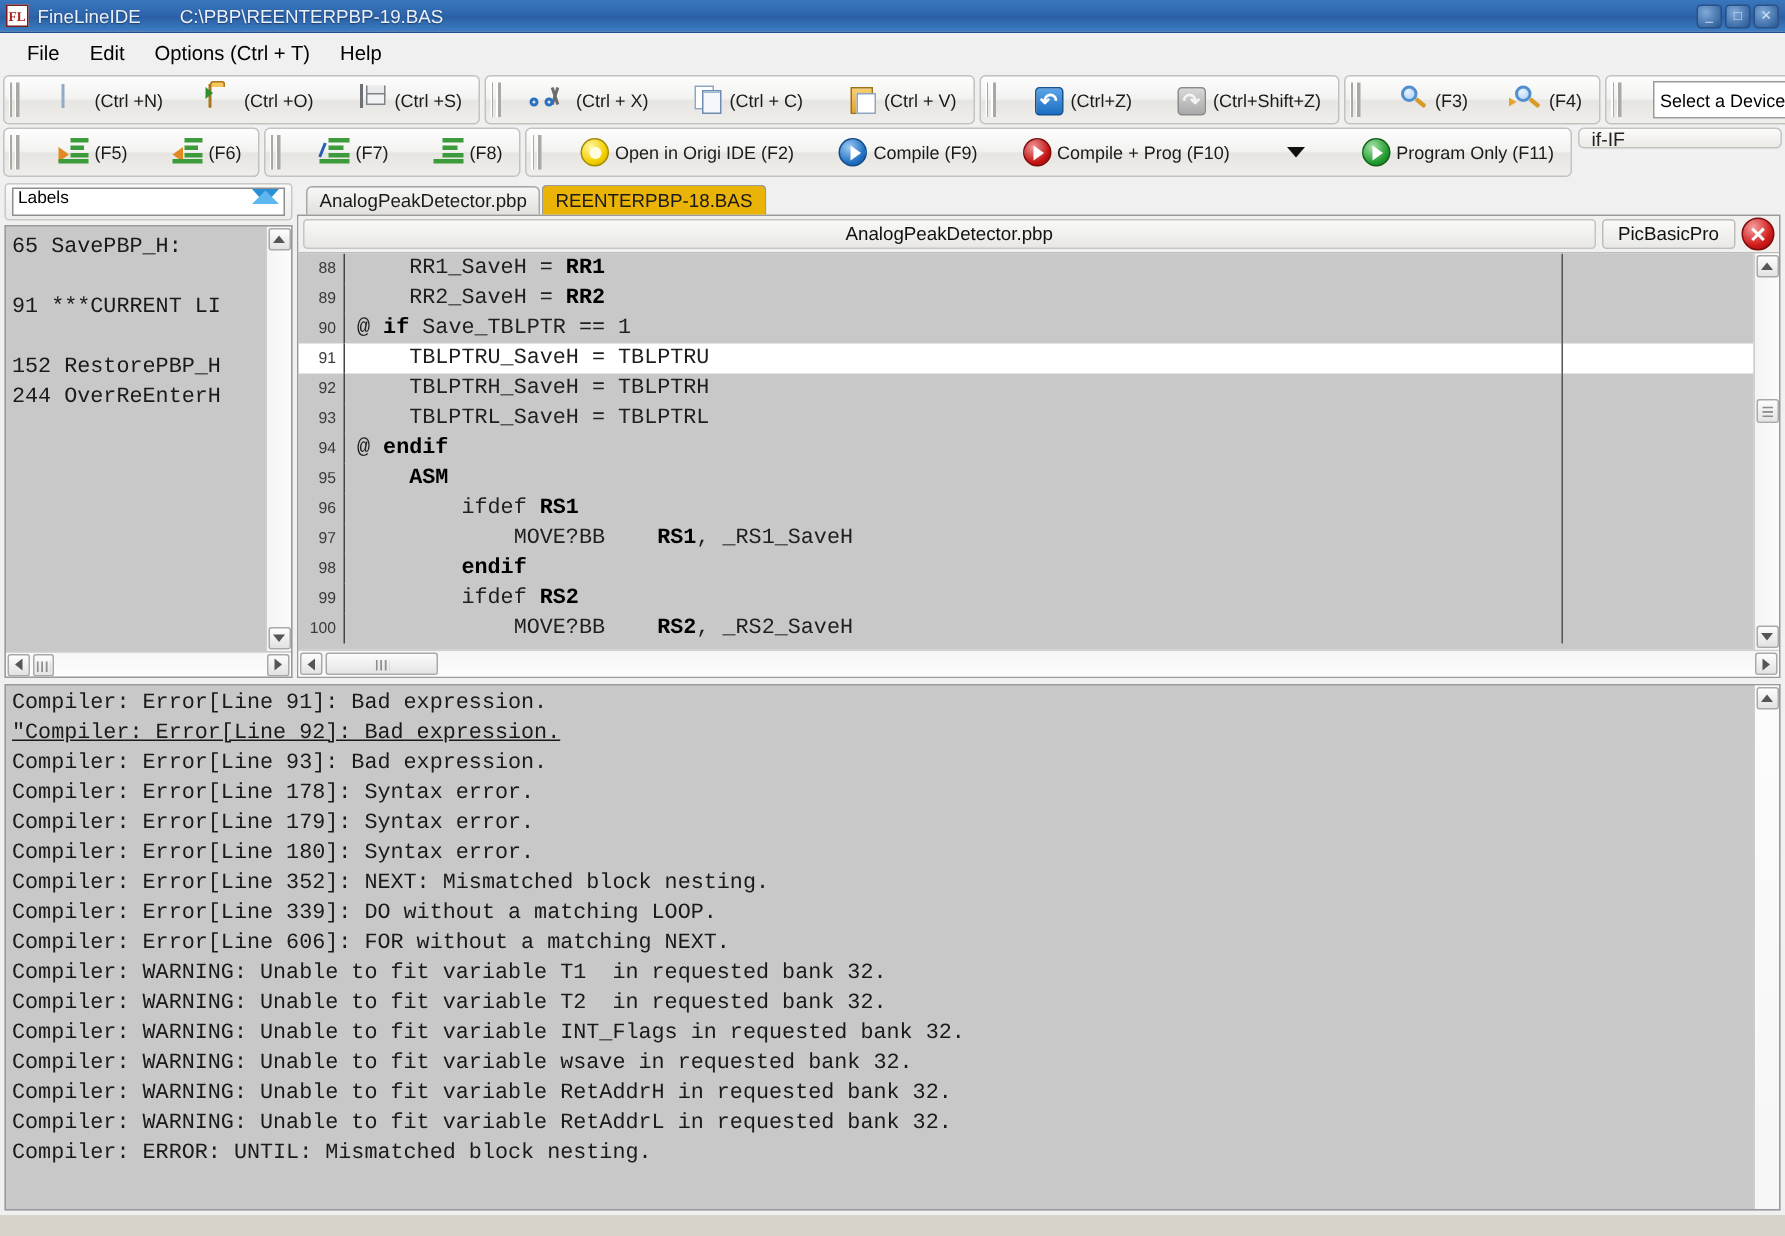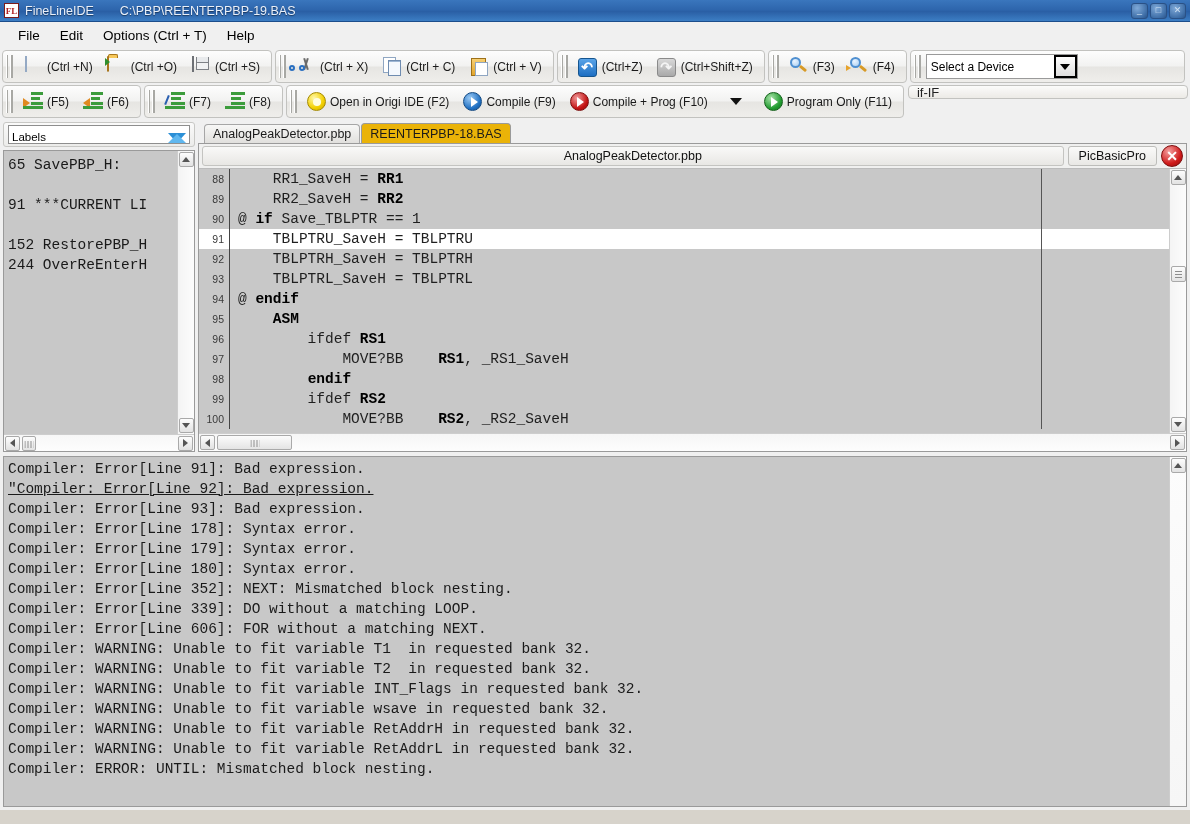--- a/index.html
+++ b/index.html
@@ -83,20 +83,21 @@
     margin-bottom: 2px;
   }
   .tb-group {
     display: flex; align-items: center;
     border: 1px solid #c2c2bf;
     border-radius: 4px;
     background: linear-gradient(to bottom, #fdfdfd 0%, #f2f2f1 48%, #e6e5e2 52%, #efeeeb 100%);
     margin-right: 3px;
     padding: 0 4px 0 1px;
     position: relative;
+    gap: 16px;
   }
   .grip {
     width: 7px; height: 23px; margin: 0 3px 0 2px;
     flex: none;
     background-image: linear-gradient(to right,
        #fff 0, #fff 1px, #a8a8a4 1px, #a8a8a4 2px, transparent 2px, transparent 4px,
        #fff 4px, #fff 5px, #a8a8a4 5px, #a8a8a4 6px);
   }
   .tb-btn {
     display: flex; align-items: center; gap: 4px;
@@ -260,21 +261,21 @@
   .main-area { display: flex; flex: none; height: 330px; padding: 0 3px; gap: 3px; }
 
   
   .sidebar { width: 192px; flex: none; display: flex; flex-direction: column; }
   .sb-combo-wrap {
     border: 1px solid #c8c8c5; border-radius: 3px;
     background: linear-gradient(to bottom,#fafafa,#ececea);
     padding: 2px 4px; margin-bottom: 3px;
   }
   .sb-combo {
-    display:flex;align-items:flex-end;justify-content:space-between;
+    display:flex;align-items:flex-start;justify-content:space-between;
     background:#fff;border:1px solid #8e8e8e; height: 19px; padding: 0 3px;
     font-size: 11.5px; color:#000;
   }
   .diamond {
     width: 0;height:0; border-left:9px solid transparent;border-right:9px solid transparent;
     border-top:10px solid #2b8fd6; position:relative;
   }
   .diamond:before{
     content:"";position:absolute;left:-9px;top:-9px;
     border-left:9px solid transparent;border-right:9px solid transparent;border-bottom:9px solid #5fb7ef;

